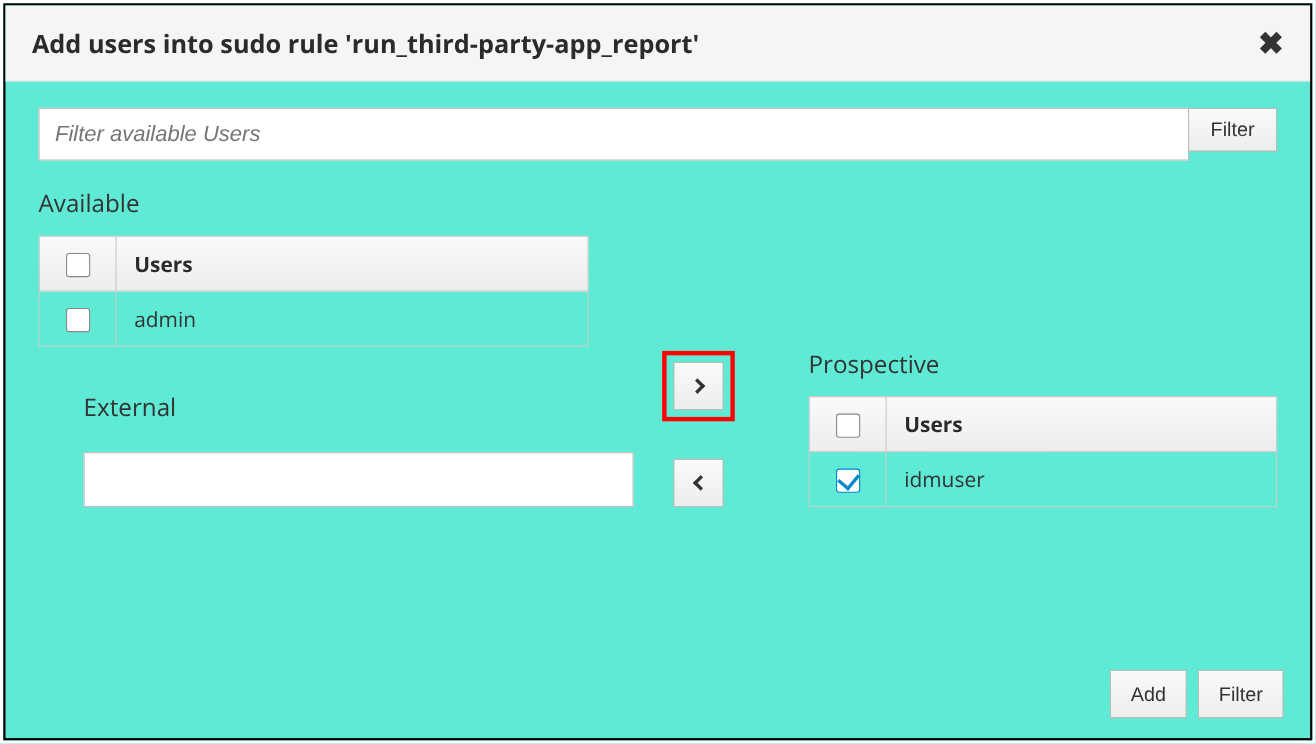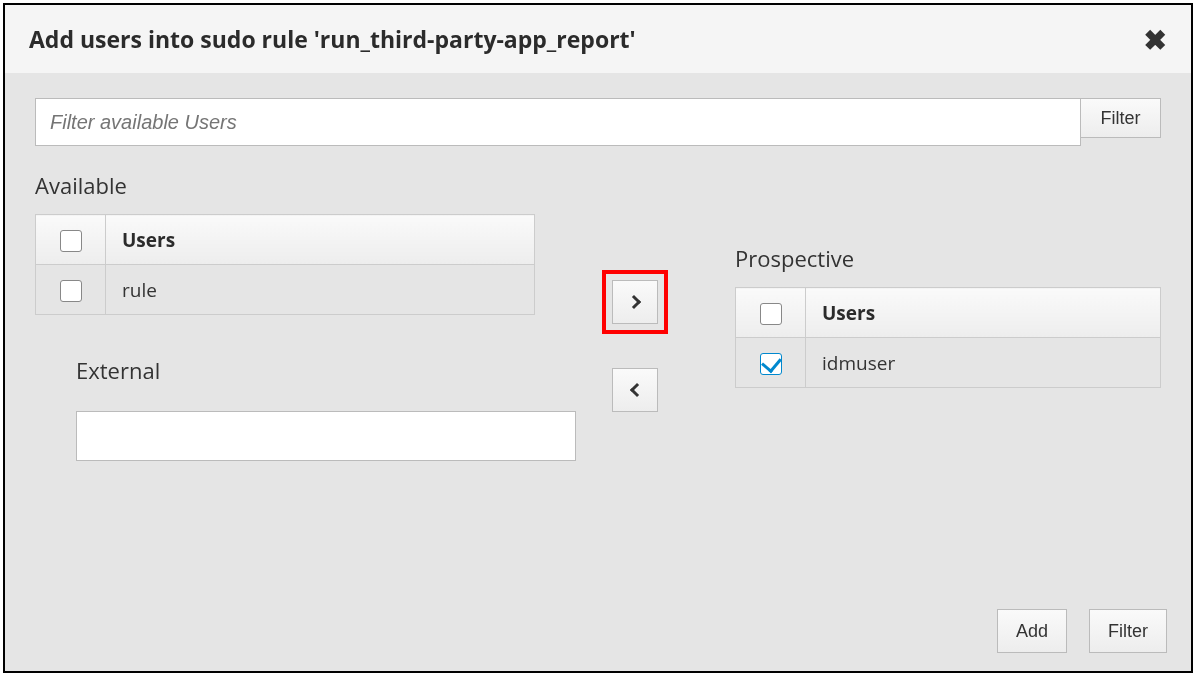--- a/index.html
+++ b/index.html
@@ -9,21 +9,21 @@
     color: #333;
     width: 1196px;
     height: 676px;
     overflow: hidden;
   }
   .modal {
     width: 1190px;
     height: 670px;
     margin: 3px;
     border: 2px solid #000;
-    background: #e5e5e5;
+    background: #5eead4;
     display: flex;
     flex-direction: column;
   }
   .modal-header {
     background: #f5f5f5;
     border-bottom: 1px solid #e5e5e5;
     padding: 18px 24px;
     display: flex;
     align-items: center;
     justify-content: space-between;
@@ -65,21 +65,21 @@
     height: 40px;
     border: 1px solid #bbb;
     border-left: none;
     background: linear-gradient(#fafafa, #ededed);
     font-size: 18px;
     color: #333;
     cursor: pointer;
   }
   .lists-row {
     display: flex;
-    align-items: center;
+    align-items: flex-end;
   }
   .panel-left { width: 500px; }
   .panel-center {
     flex: 0 0 200px;
     display: flex;
     flex-direction: column;
     align-items: center;
     padding-top: 50px;
   }
   .panel-right { flex: 1; }
@@ -167,21 +167,20 @@
     gap: 10px;
   }
   .footer-btn {
     height: 44px;
     padding: 0 18px;
     border: 1px solid #bbb;
     background: linear-gradient(#fafafa, #ededed);
     font-size: 18px;
     color: #333;
     cursor: pointer;
-    margin-left: 12px;
   }
   .chev {
     display: inline-block;
     width: 10px;
     height: 10px;
     border: solid #333;
     border-width: 0 3px 3px 0;
   }
   .chev-right { transform: rotate(-45deg); margin-right: 3px; }
   .chev-left { transform: rotate(135deg); margin-left: 3px; }
@@ -214,21 +213,21 @@
                 <span class="chk"></span>
               </th>
               <th class="col-name">Users</th>
             </tr>
           </thead>
           <tbody>
             <tr>
               <td class="col-check">
                 <span class="chk"></span>
               </td>
-              <td class="col-name">rule</td>
+              <td class="col-name">admin</td>
             </tr>
           </tbody>
         </table>
 
         <div class="external-section">
           <div class="panel-label">External</div>
           <input class="external-input" value="" style="">
         </div>
       </div>
 

